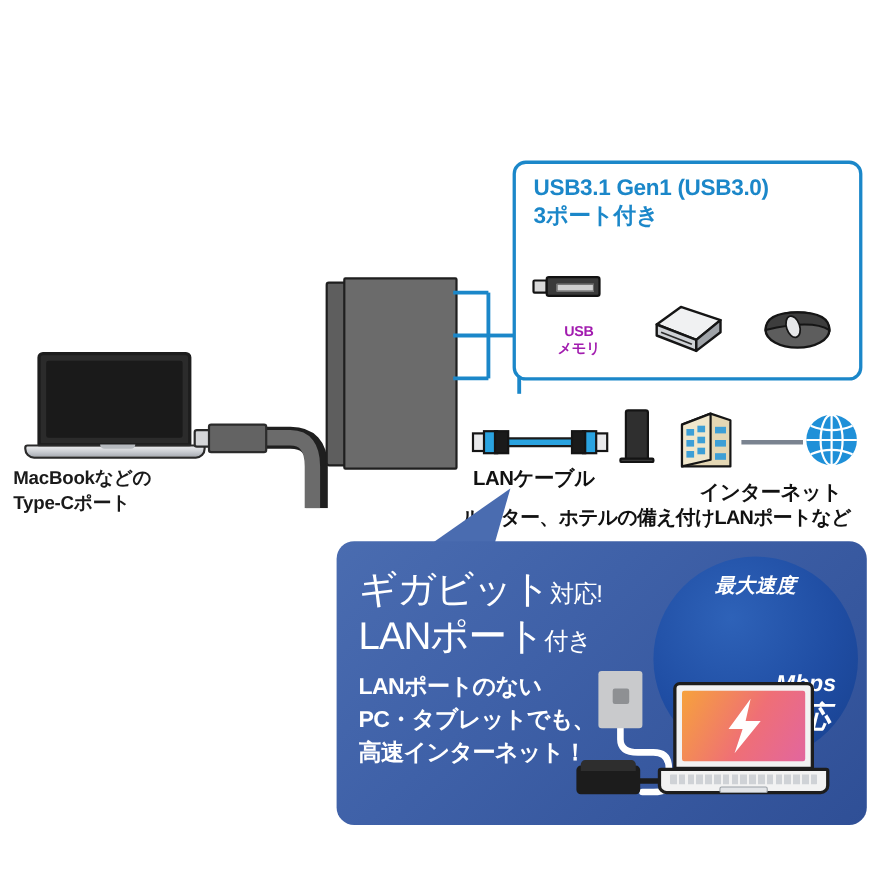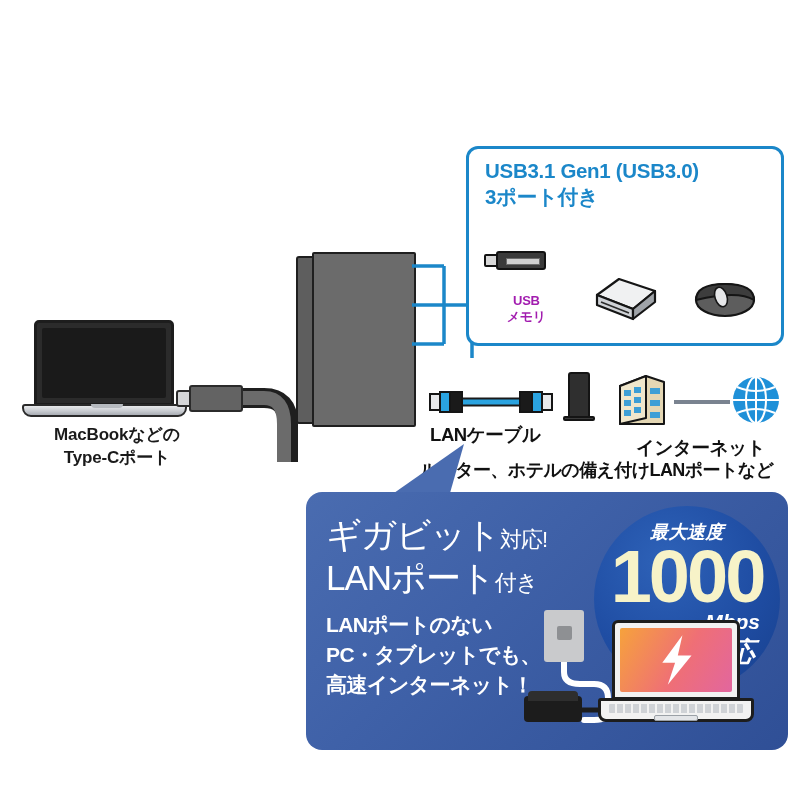--- a/index.html
+++ b/index.html
@@ -35,21 +35,21 @@
     position: absolute; left: 0; top: 84px; width: 165px; height: 13px;
     background: linear-gradient(180deg,#e9eaec 0%, #c9ccd1 55%, #a9adb4 100%);
     border: 2px solid #2a2a2a; border-radius: 3px 3px 9px 9px; box-sizing: border-box;
   }
   .mb-notch {
     position: absolute; left: 50%; top: 84px; margin-left: -16px;
     width: 32px; height: 4px; background: #b6babf; border-radius: 0 0 4px 4px;
   }
   .mb-caption {
     position: absolute; left: -10px; top: 104px; width: 210px;
-    text-align: center; color: #1a1a1a; font-weight: bold;
+    color: #1a1a1a; font-weight: bold;
     font-size: 17px; line-height: 1.35; letter-spacing: -0.2px;
   }
 
   
   #cable { left: 176px; top: 372px; width: 150px; height: 90px; }
   .tc-tip {
     position: absolute; left: 0; top: 18px; width: 16px; height: 17px;
     background: #d5d6d8; border: 2.5px solid #2b2b2b; border-radius: 3px; box-sizing: border-box;
   }
   .tc-body {
@@ -385,21 +385,20 @@
     </div>
 
     <div class="promo-body">
       <div>LANポートのない</div>
       <div>PC・タブレットでも、</div>
       <div>高速インターネット！</div>
     </div>
 
     <div id="badge">
       <div class="bd-top">最大速度</div>
-      <div class="bd-num">1000</div>
       <div class="bd-unit">Mbps</div>
       <div class="bd-tai">対応</div>
     </div>
 
     <div id="promo-art">
       <svg width="250" height="132" style="position:absolute;left:0;top:0;">
         <path d="M40 40 L40 62 Q40 74 56 74 L70 74 Q84 74 84 88 L84 102 Q84 110 70 110 L60 110" stroke="#ffffff" stroke-width="6" fill="none" stroke-linecap="round"></path>
         <path d="M56 100 L88 100 L118 104" stroke="#1c1c1c" stroke-width="5" fill="none" stroke-linecap="round"></path>
       </svg>
       <div class="wall-plate">

